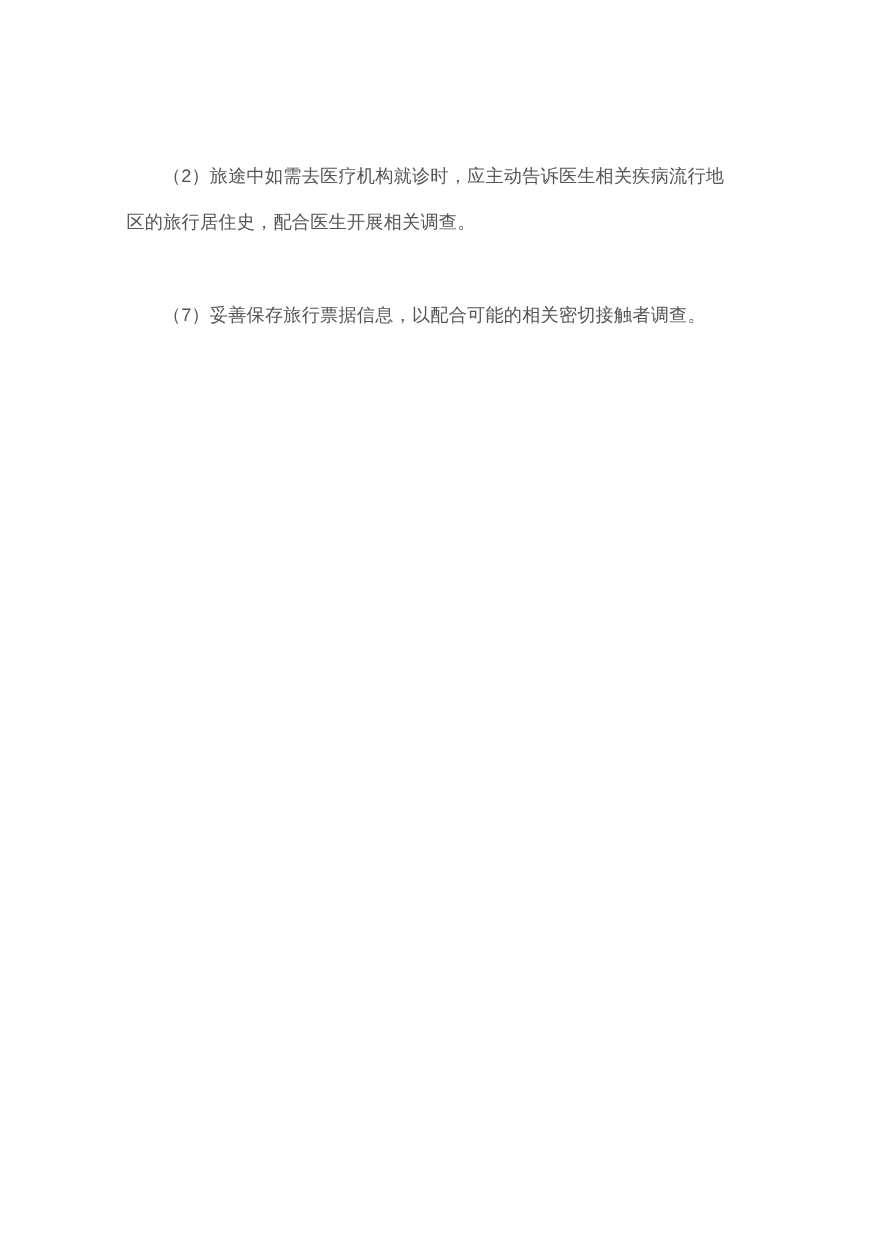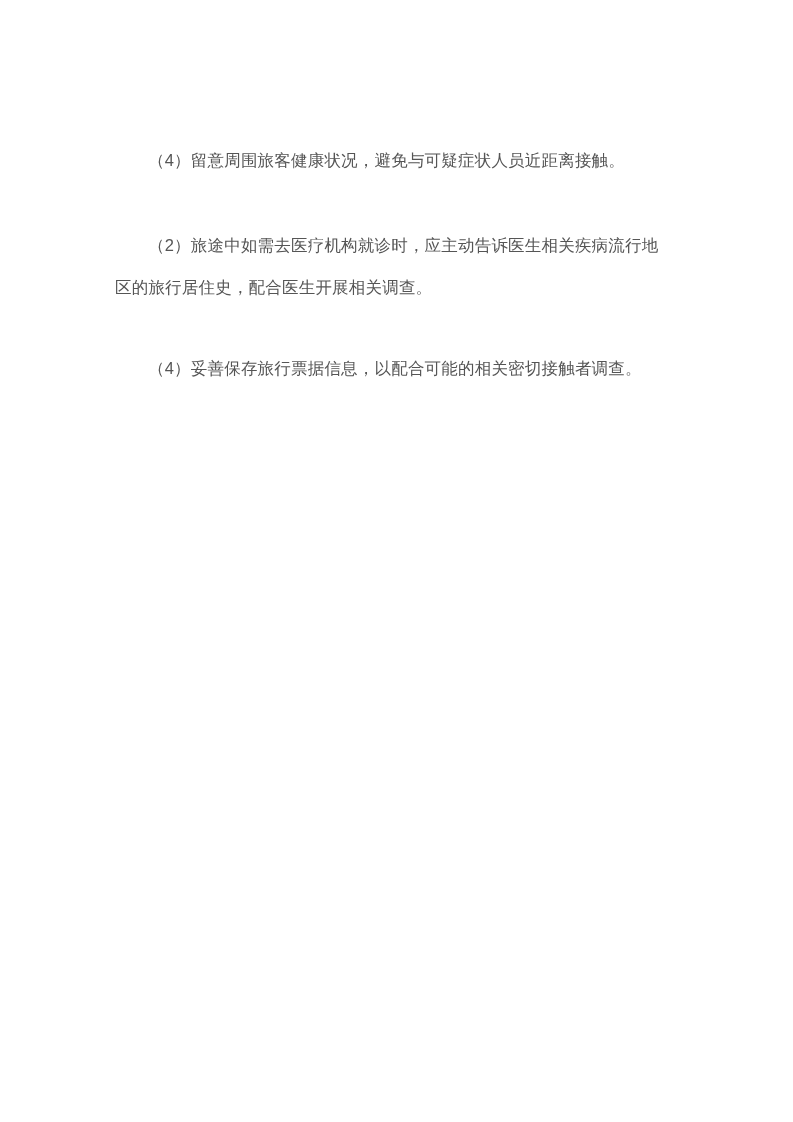--- a/index.html
+++ b/index.html
@@ -28,17 +28,16 @@
     text-align: left;
   }
   .para:first-child {
     margin-bottom: 43px;
   }
 </style>
 </head>
 <body>
 
 <div class="page">
-  <p class="para">（4）留意周围旅客健康状况，避免与可疑症状人员近距离接触。</p>
   <p class="para">（2）旅途中如需去医疗机构就诊时，应主动告诉医生相关疾病流行地
 区的旅行居住史，配合医生开展相关调查。</p>
-  <p class="para">（4）妥善保存旅行票据信息，以配合可能的相关密切接触者调查。</p>
+  <p class="para">（7）妥善保存旅行票据信息，以配合可能的相关密切接触者调查。</p>
 </div>
 
 </body></html>

